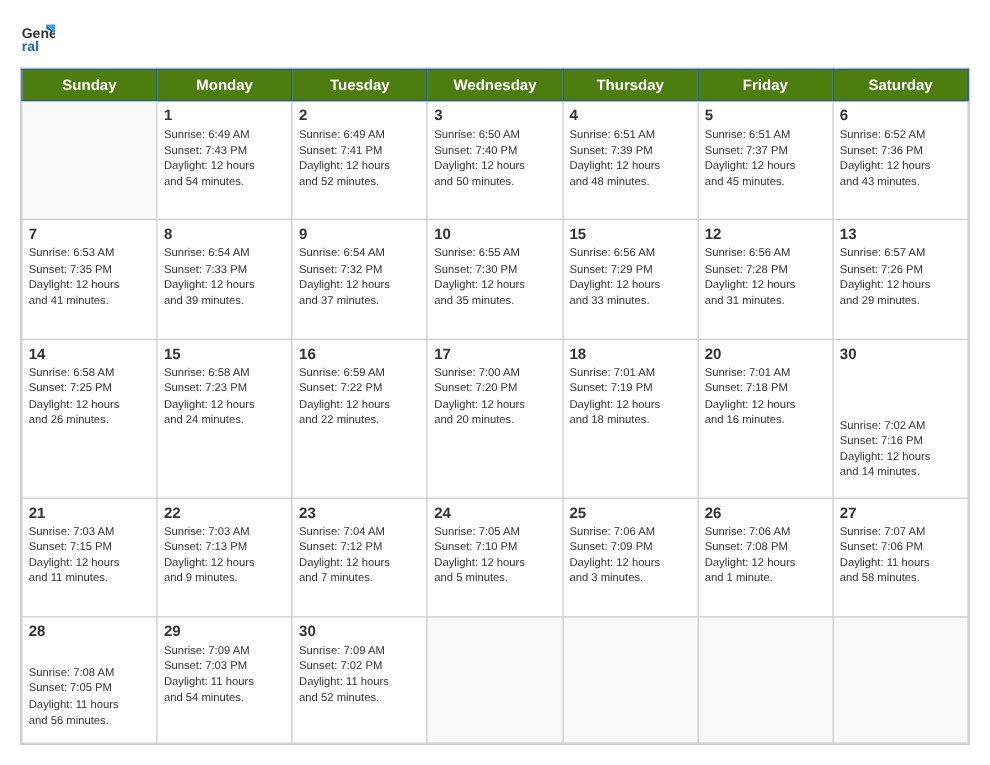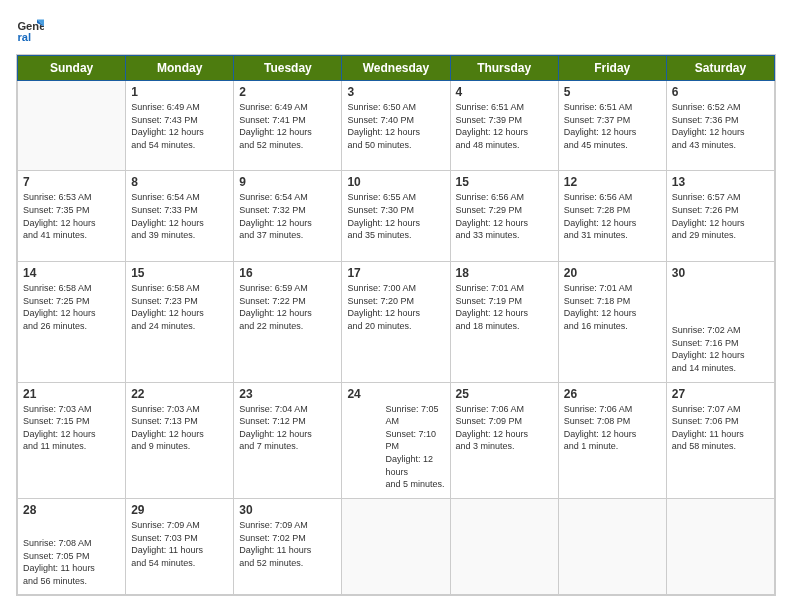--- a/index.html
+++ b/index.html
@@ -284,21 +284,21 @@
             </td>
             <td class="day-cell">
               <div class="day-number">23</div>
               <div class="cell-text" style="white-space: pre-line;">Sunrise: 7:04 AM
 Sunset: 7:12 PM
 Daylight: 12 hours
 and 7 minutes.</div>
             </td>
             <td class="day-cell">
               <div class="day-number">24</div>
-              <div class="cell-text" style="white-space: pre-line; margin-left: 38px;">Sunrise: 7:05 AM
+              <div class="cell-text" style="white-space: pre-line;">Sunrise: 7:05 AM
 Sunset: 7:10 PM
 Daylight: 12 hours
 and 5 minutes.</div>
             </td>
             <td class="day-cell">
               <div class="day-number">25</div>
               <div class="cell-text" style="white-space: pre-line;">Sunrise: 7:06 AM
 Sunset: 7:09 PM
 Daylight: 12 hours
 and 3 minutes.</div>

